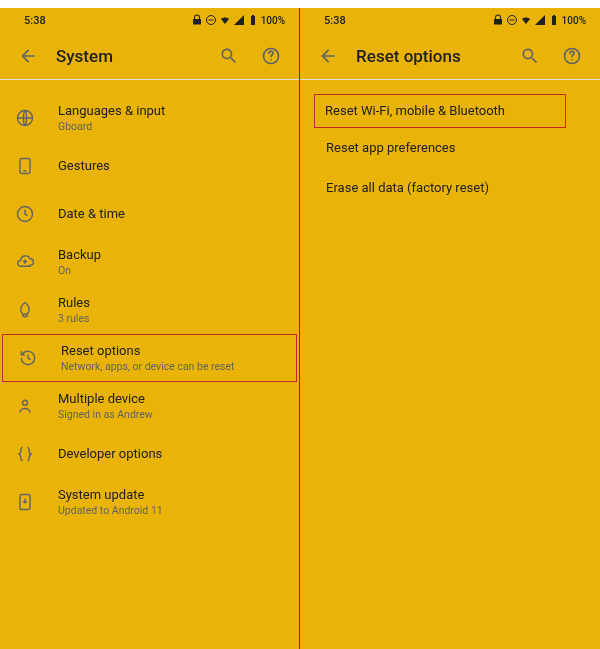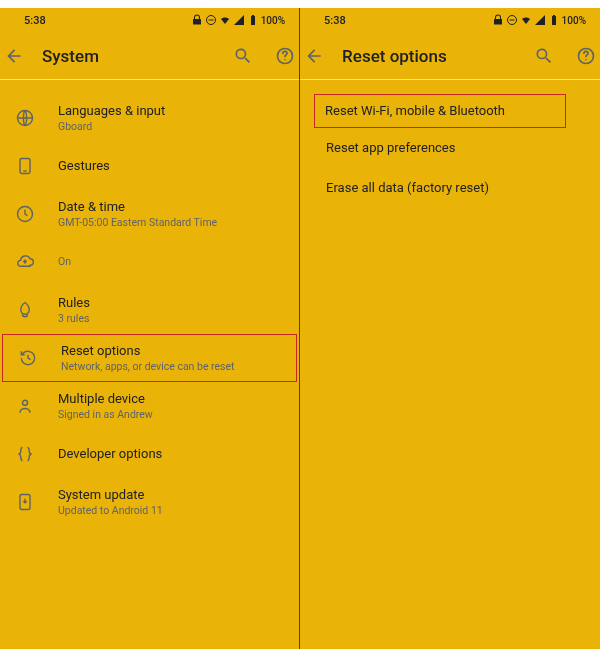--- a/index.html
+++ b/index.html
@@ -30,21 +30,21 @@
       font-weight: 500;
       color: #202124;
     }
     .status-icons { display: flex; align-items: flex-end; gap: 2px; }
     .status-icons svg { width: 12px; height: 12px; fill: #202124; }
     .status-battery { font-size: 10px; }
     .app-bar {
       height: 48px;
       display: flex;
       align-items: center;
-      padding: 0 0;
+      padding: 0 14px;
       gap: 14px;
       border-bottom: 1px solid #e0e0e0;
     }
     .app-bar .icon-btn {
       width: 28px; height: 28px;
       display: flex; align-items: center; justify-content: center;
       color: #5f6368;
     }
     .app-bar .icon-btn svg { width: 20px; height: 20px; fill: currentColor; }
     .app-bar .title {
@@ -171,32 +171,32 @@
 
     <div class="list-item">
       <div class="item-icon">
         <svg viewBox="0 0 24 24">
             <circle cx="12" cy="12" r="9"></circle>
             <path d="M12 7v5l3 2"></path>
           </svg>
       </div>
       <div class="item-text">
         <div class="item-label">Date &amp; time</div>
-        <div class="item-sub">GMT-05:00 Eastern Standard Time</div>
       </div>
     </div>
 
     <div class="list-item">
       <div class="item-icon">
         <svg viewBox="0 0 24 24">
             <path d="M18 16a4 4 0 000-8 6 6 0 00-11.3 2A3.5 3.5 0 007 17h11z"></path>
             <path d="M12 14v-4m-2 2l2-2 2 2"></path>
           </svg>
       </div>
       <div class="item-text">
+        <div class="item-label">Backup</div>
         <div class="item-sub">On</div>
       </div>
     </div>
 
     <div class="list-item">
       <div class="item-icon">
         <svg viewBox="0 0 24 24">
             <path d="M12 3c-3 2-5 6-5 9a5 5 0 0010 0c0-3-2-7-5-9z"></path>
             <path d="M9 17a3 3 0 006 0"></path>
           </svg>

